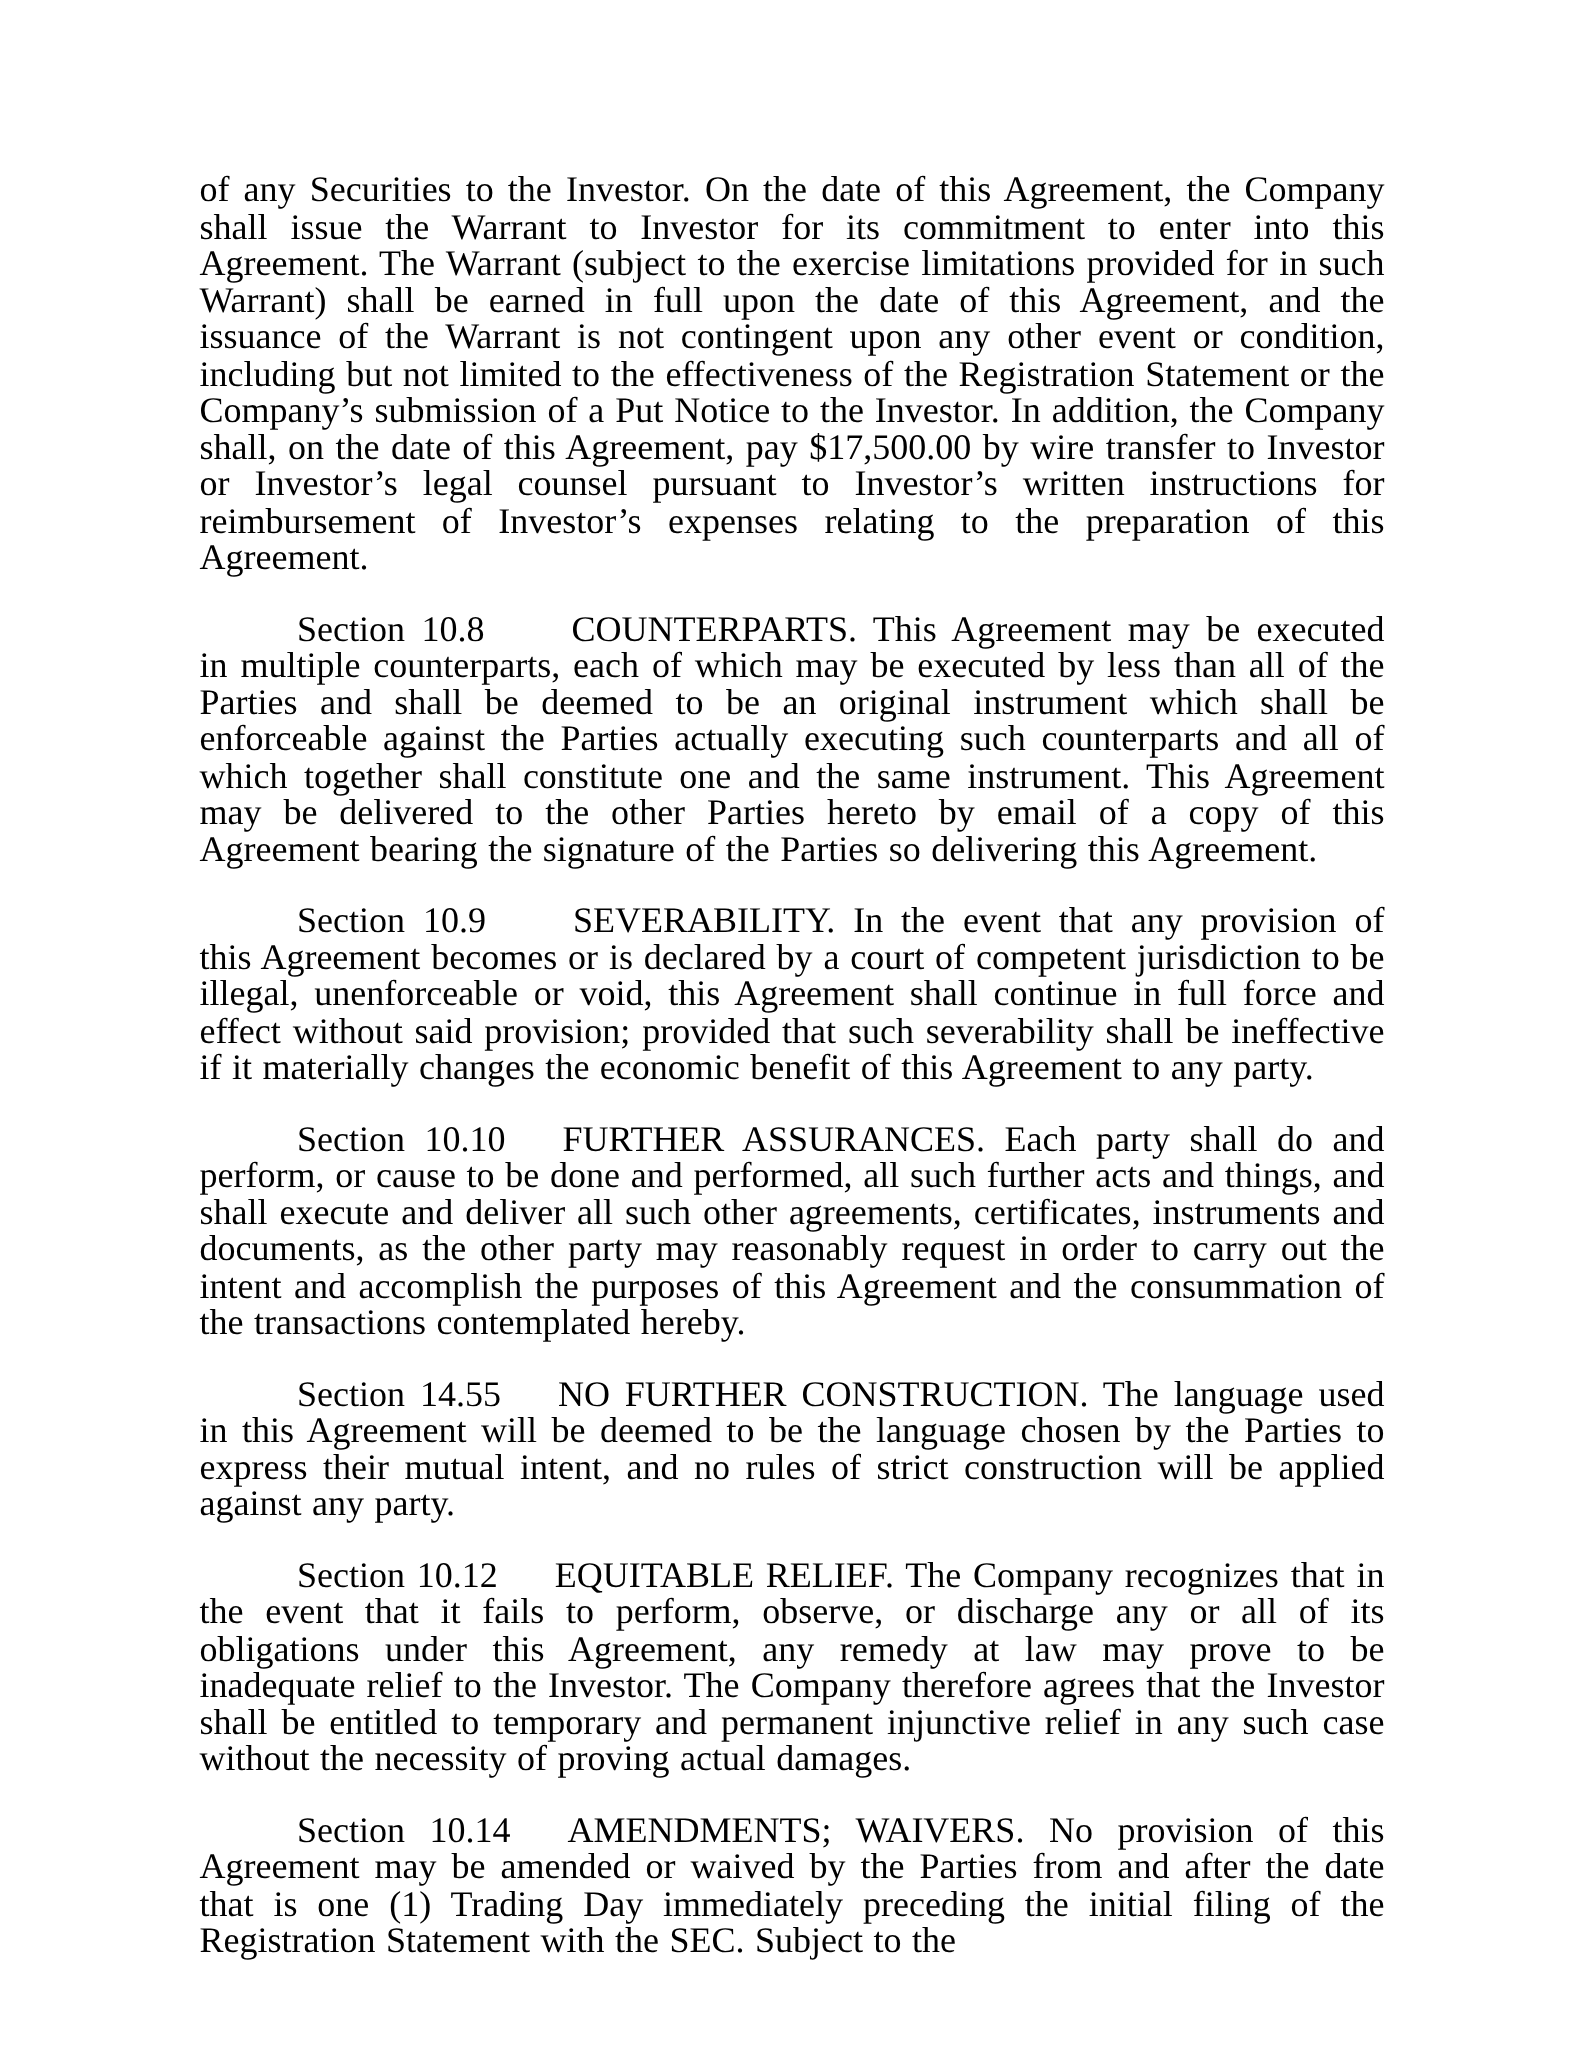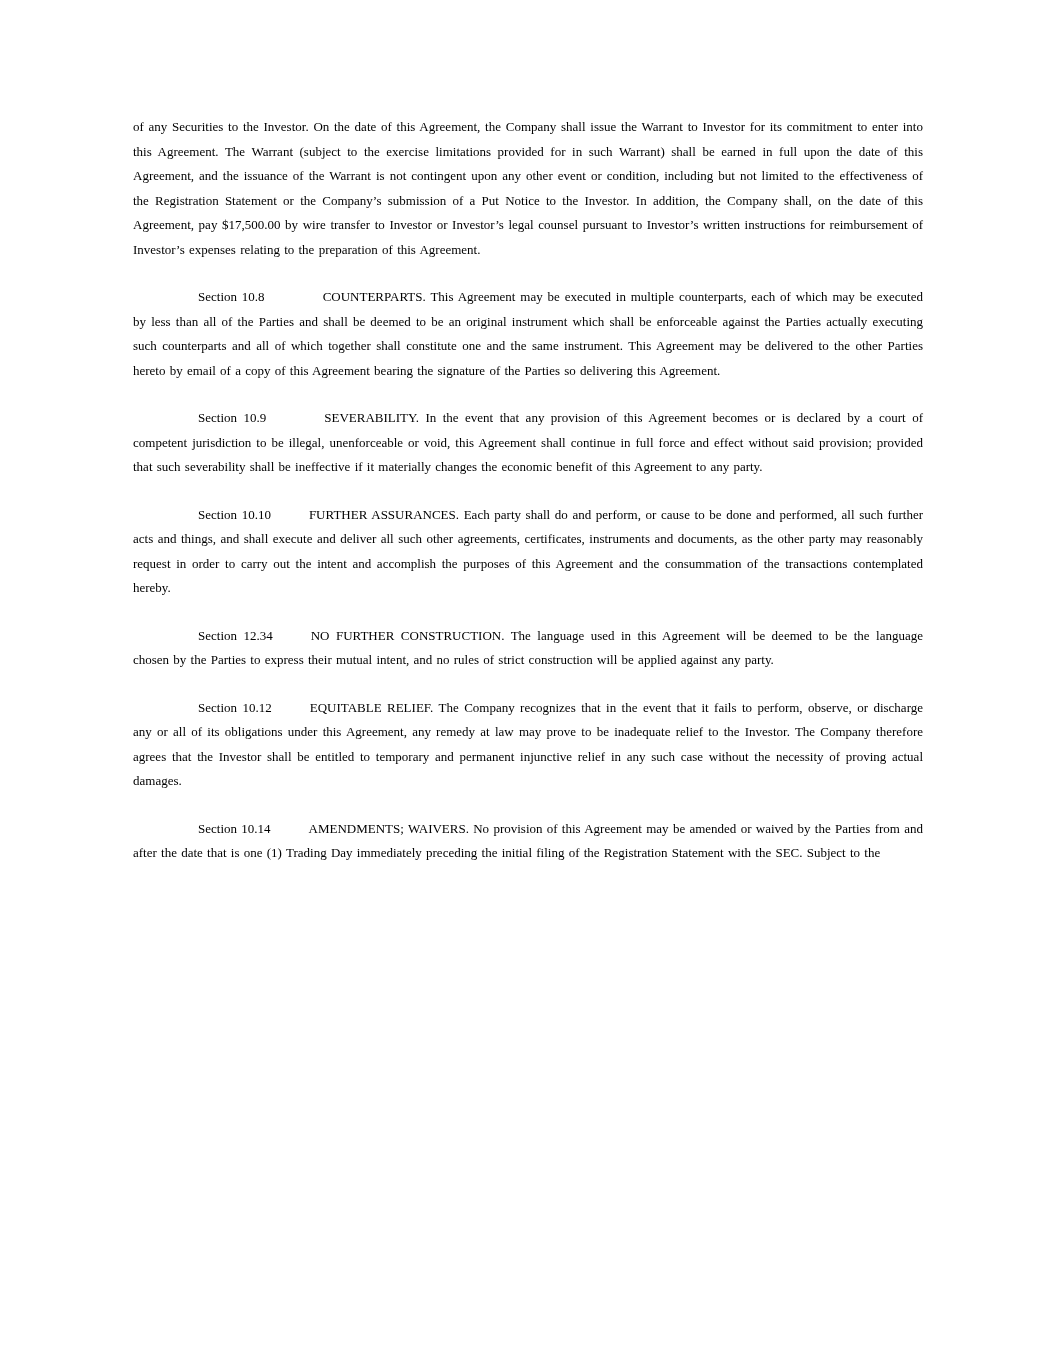--- a/index.html
+++ b/index.html
@@ -18,21 +18,21 @@
     overflow: hidden;
   }
   .content {
     position: absolute;
     left: 133px;
     top: 115px;
     width: 790px;
   }
   .para {
     margin: 0 0 23px 0;
-    font-size: 13px;
+    font-size: 24px;
     line-height: 24.5px;
     text-align: justify;
     word-spacing: 1px;
   }
   .para:last-child { margin-bottom: 0; }
   .sect { text-indent: 65px; }
   .tab { display: inline-block; width: 38px; }
   .tab.wide { width: 58px; }
   .heading {
     text-underline-offset: 2px;
@@ -45,21 +45,21 @@
   <div class="content">
 
     <p class="para"><span>of any Securities to the Investor. On the date of this Agreement, the Company shall issue the Warrant to Investor for its commitment to enter into this Agreement. The Warrant (subject to the exercise limitations provided for in such Warrant) shall be earned in full upon the date of this Agreement, and the issuance of the Warrant is not contingent upon any other event or condition, including but not limited to the effectiveness of the Registration Statement or the Company’s submission of a Put Notice to the Investor. In addition, the Company shall, on the date of this Agreement, pay $17,500.00 by wire transfer to Investor or Investor’s legal counsel pursuant to Investor’s written instructions for reimbursement of Investor’s expenses relating to the preparation of this Agreement.</span></p>
 
     <p class="para sect"><span>Section 10.8</span><span class="tab wide"></span><span class="heading">COUNTERPARTS</span><span>. This Agreement may be executed in multiple counterparts, each of which may be executed by less than all of the Parties and shall be deemed to be an original instrument which shall be enforceable against the Parties actually executing such counterparts and all of which together shall constitute one and the same instrument. This Agreement may be delivered to the other Parties hereto by email of a copy of this Agreement bearing the signature of the Parties so delivering this Agreement.</span></p>
 
     <p class="para sect"><span>Section 10.9</span><span class="tab wide"></span><span class="heading">SEVERABILITY</span><span>. In the event that any provision of this Agreement becomes or is declared by a court of competent jurisdiction to be illegal, unenforceable or void, this Agreement shall continue in full force and effect without said provision; provided that such severability shall be ineffective if it materially changes the economic benefit of this Agreement to any party.</span></p>
 
     <p class="para sect"><span>Section 10.10</span><span class="tab"></span><span class="heading">FURTHER ASSURANCES</span><span>. Each party shall do and perform, or cause to be done and performed, all such further acts and things, and shall execute and deliver all such other agreements, certificates, instruments and documents, as the other party may reasonably request in order to carry out the intent and accomplish the purposes of this Agreement and the consummation of the transactions contemplated hereby.</span></p>
 
-    <p class="para sect"><span>Section 12.34</span><span class="tab"></span><span class="heading">NO FURTHER CONSTRUCTION</span><span>. The language used in this Agreement will be deemed to be the language chosen by the Parties to express their mutual intent, and no rules of strict construction will be applied against any party.</span></p>
+    <p class="para sect"><span>Section 14.55</span><span class="tab"></span><span class="heading">NO FURTHER CONSTRUCTION</span><span>. The language used in this Agreement will be deemed to be the language chosen by the Parties to express their mutual intent, and no rules of strict construction will be applied against any party.</span></p>
 
     <p class="para sect"><span>Section 10.12</span><span class="tab"></span><span class="heading">EQUITABLE RELIEF</span><span>. The Company recognizes that in the event that it fails to perform, observe, or discharge any or all of its obligations under this Agreement, any remedy at law may prove to be inadequate relief to the Investor. The Company therefore agrees that the Investor shall be entitled to temporary and permanent injunctive relief in any such case without the necessity of proving actual damages.</span></p>
 
 
     <p class="para sect"><span>Section 10.14</span><span class="tab"></span><span class="heading">AMENDMENTS; WAIVERS</span><span>. No provision of this Agreement may be amended or waived by the Parties from and after the date that is one (1) Trading Day immediately preceding the initial filing of the Registration Statement with the SEC. Subject to the</span></p>
 
   </div>
 </div>
 
 </body></html>

